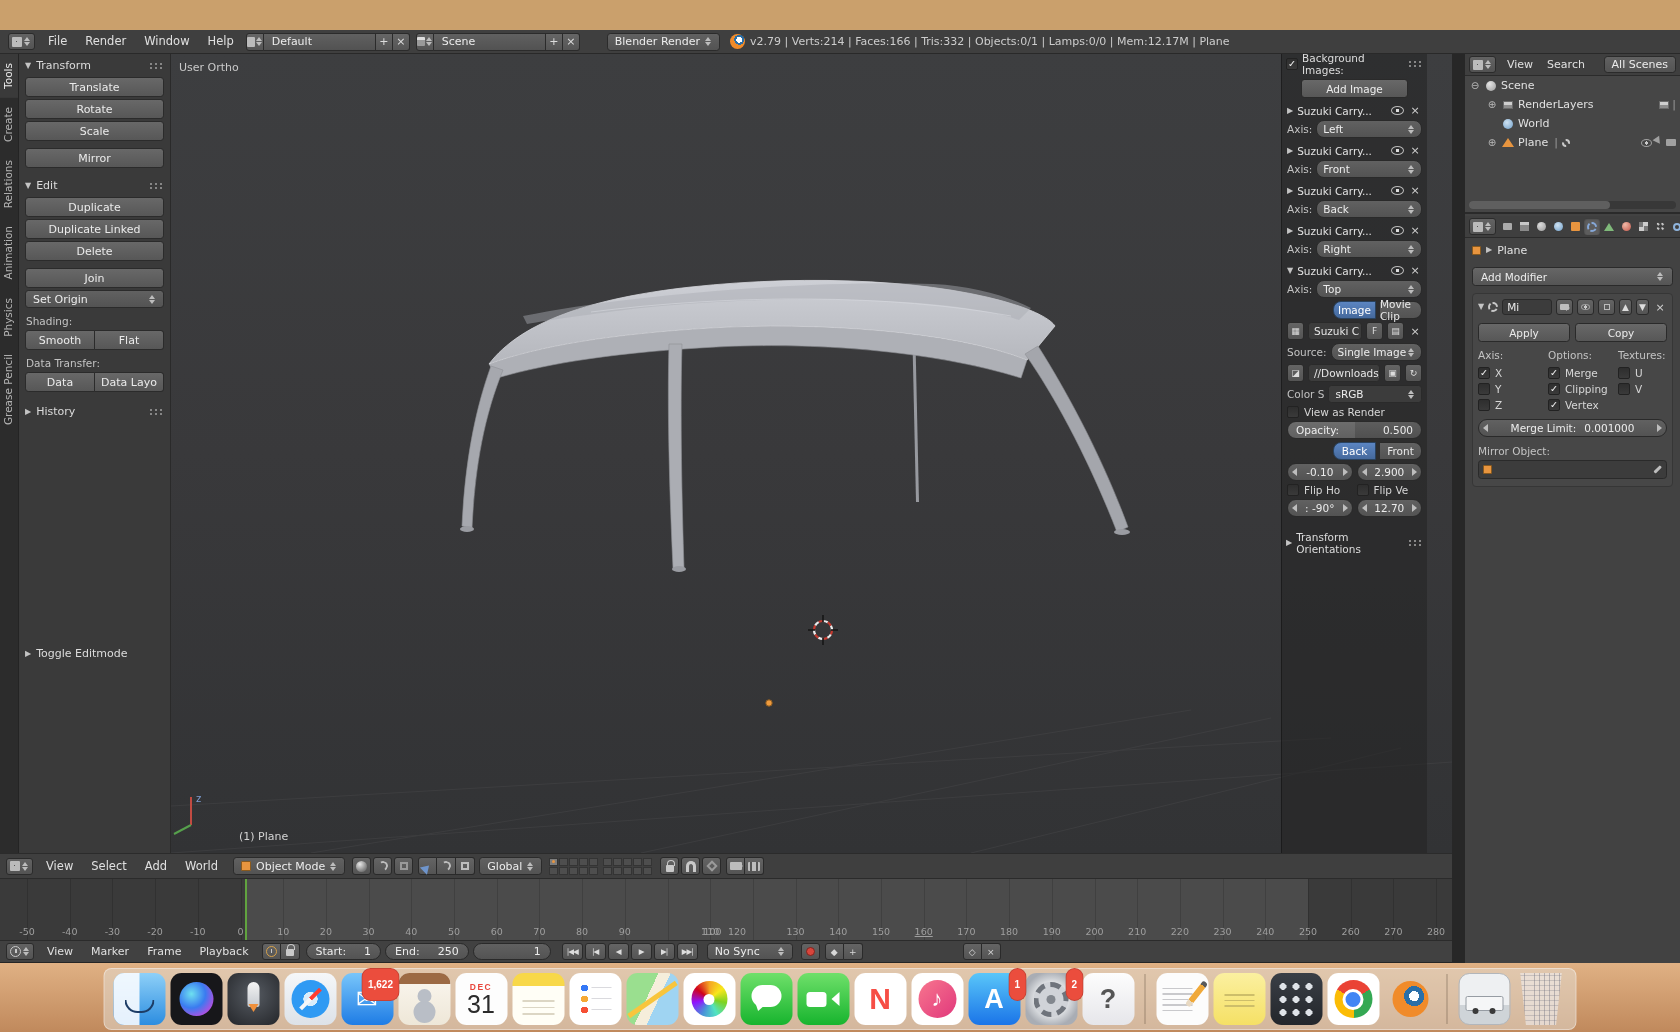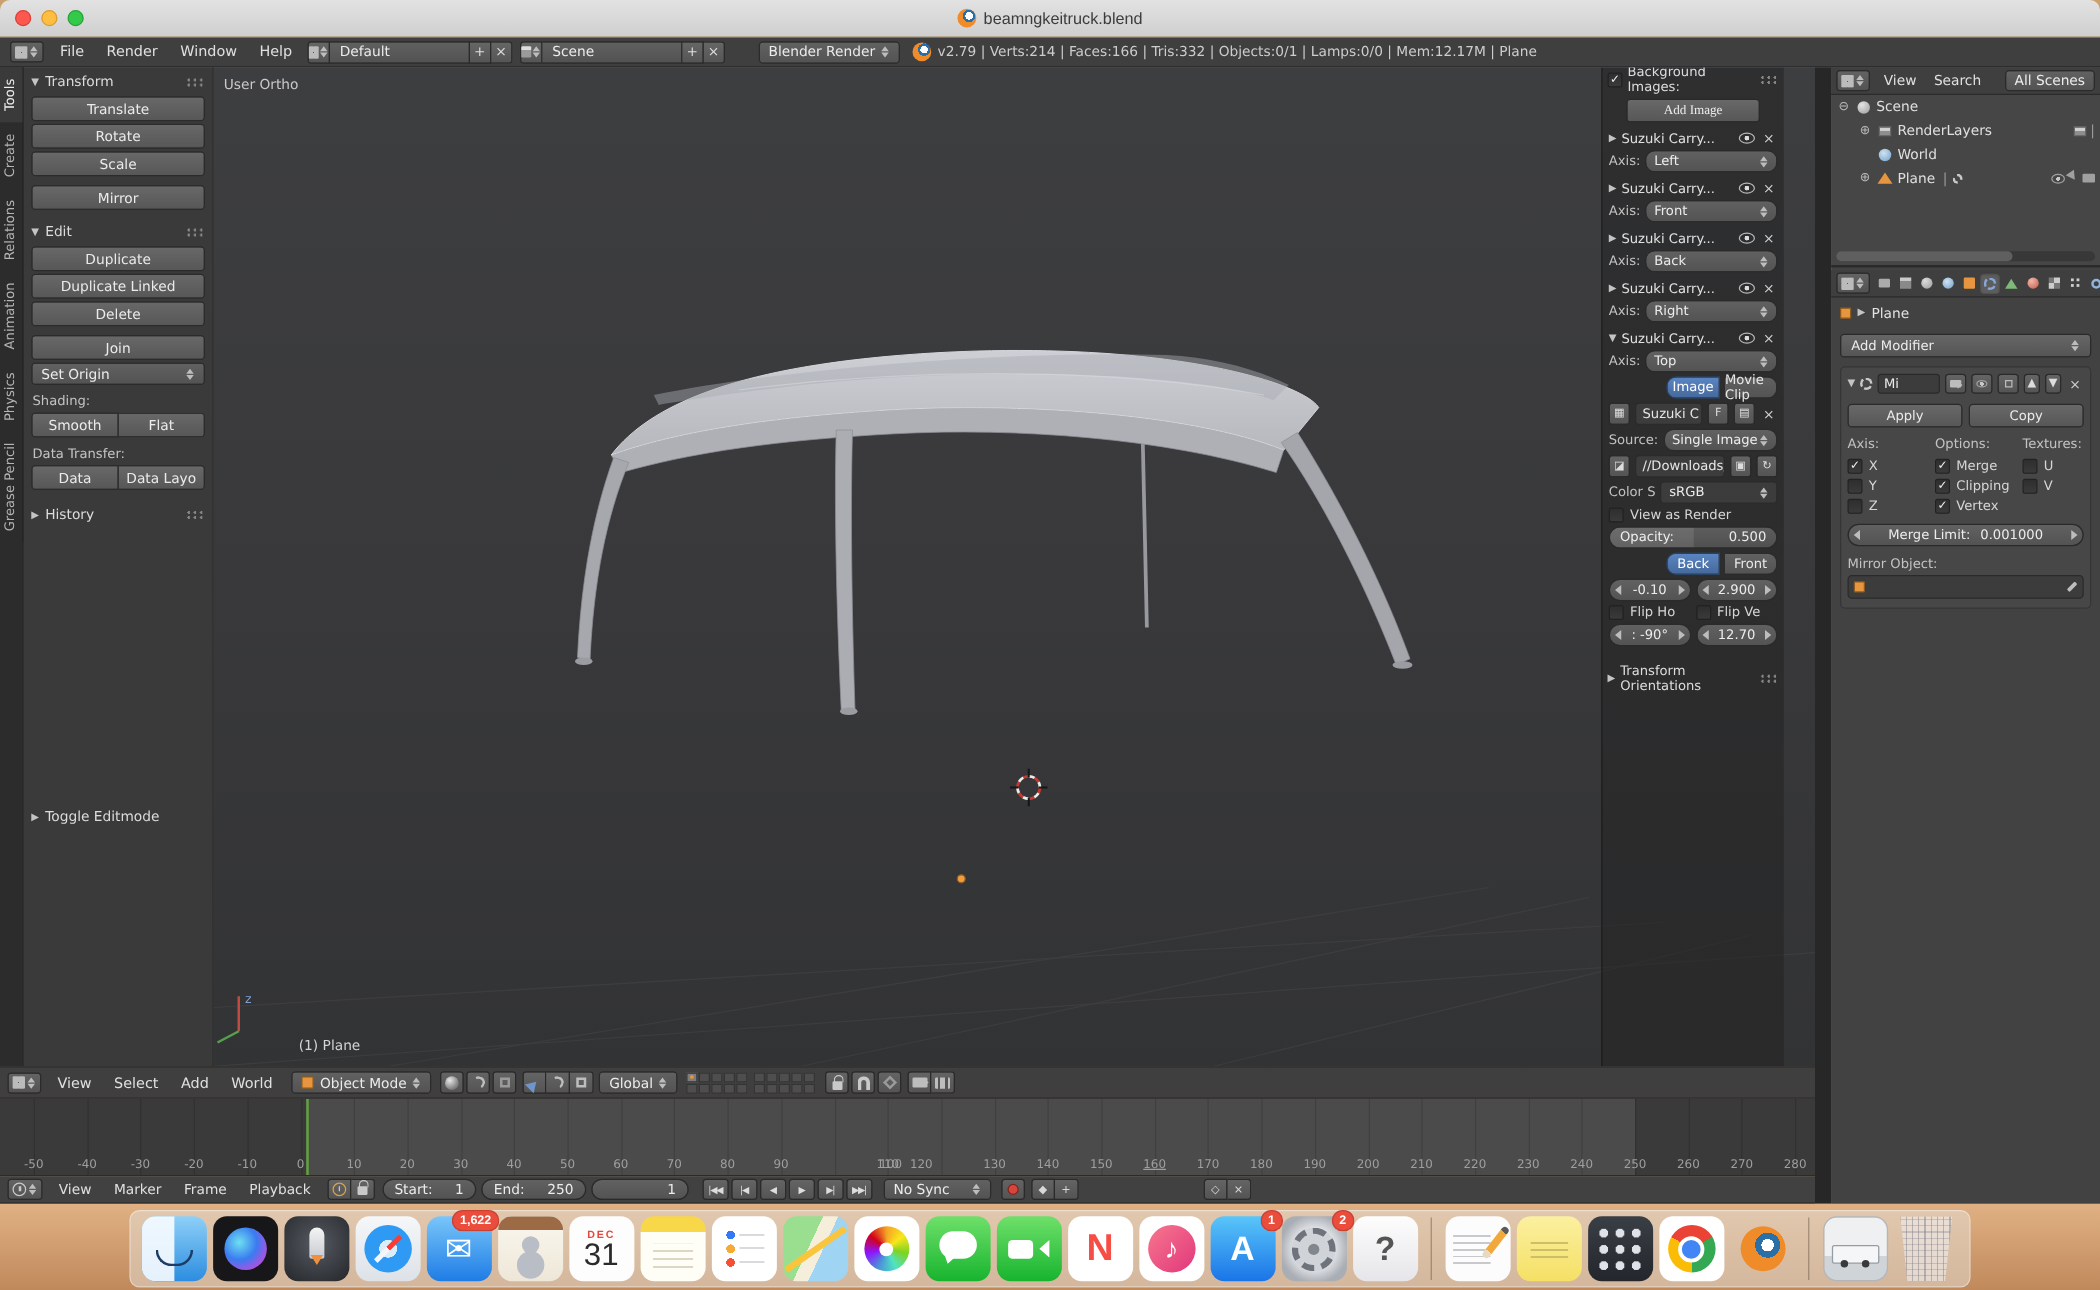--- a/index.html
+++ b/index.html
@@ -73,21 +73,21 @@
   .scene{position:absolute;inset:0;}
   .vp-label{position:absolute;font-size:11px;color:#c9c9c9;}
   .obj-label{position:absolute;font-size:11px;color:#d4d4d4;}
 
   
   .npanel{position:absolute;top:0;bottom:0;right:25px;width:146px;background:rgba(36,36,36,.58);
     border-left:1px solid rgba(0,0,0,.35);padding:0 5px;color:#d8d8d8;font-size:10.5px;}
   .np-row{display:flex;align-items:center;gap:4px;margin:3px 0;}
   .np-head{display:flex;align-items:center;gap:4px;margin:-4px -1px 2px -1px;padding-top:2px;color:#ddd;}
   .npbtn{height:19px;background:linear-gradient(#686868,#575757);border:1px solid #2a2a2a;border-radius:3.5px;
-    display:flex;align-items:center;justify-content:center;color:#ececec;flex:1;font-family:Liberation Serif, serif;}
+    display:flex;align-items:center;justify-content:center;color:#ececec;flex:1;}
   .npx{width:14px;flex:none;color:#cfcfcf;text-align:center;font-size:11px;}
   .np-entry{margin-top:6px;}
   .np-name{flex:1;color:#e2e2e2;white-space:nowrap;overflow:hidden;}
   .eye{width:13px;height:9px;flex:none;border:1px solid #b9b9b9;border-radius:50%;
     background:radial-gradient(circle 2px at center,#ddd 1.8px,transparent 2px);}
   .np-lbl{color:#c2c2c2;flex:none;}
   .npdd{flex:1;height:18px;background:linear-gradient(#616161,#535353);border:1px solid #2a2a2a;border-radius:8px;
     display:flex;align-items:center;justify-content:space-between;padding:0 6px;color:#ececec;}
   .npdd.dark{background:#3c3c3c;border-radius:3.5px;}
   .seg{display:flex;flex:1;}
@@ -215,21 +215,21 @@
   
   .desktop{position:absolute;left:0;top:963px;width:1680px;height:69px;background:linear-gradient(#e0b184,#c0895c);}
   .dock{position:absolute;left:50%;transform:translateX(-50%);bottom:2px;height:62px;
     background:rgba(228,220,210,.55);border:1px solid rgba(255,255,255,.4);border-radius:8px;
     display:flex;align-items:center;padding:0 6px;}
   .dock-item{width:52px;height:52px;position:relative;margin:0 2.5px;flex:none;}
   .di-inner{position:absolute;inset:0;border-radius:11px;display:flex;align-items:center;justify-content:center;
     font:700 24px "Liberation Sans",sans-serif;color:#fff;overflow:hidden;}
   .di-inner::before,.di-inner::after{position:absolute;}
   .dock-sep{width:1px;height:50px;background:rgba(70,55,40,.4);margin:0 8px;flex:none;}
-  .badge{position:absolute;top:-5px;right:-6px;min-width:17px;height:17px;padding:0 5px;border-radius:9px;
+  .badge{position:absolute;top:-5px;right:-6px;min-width:17px;height:33px;padding:0 5px;border-radius:9px;
     background:#eb4d3d;border:1px solid rgba(0,0,0,.15);color:#fff;font:700 10px "Liberation Sans",sans-serif;
     display:flex;align-items:center;justify-content:center;z-index:2;}
   .di-finder .di-inner{background:linear-gradient(180deg,#8ed0f8,#2c8de0);}
   .di-finder .di-inner::before{content:"";left:0;top:0;bottom:0;width:50%;background:rgba(250,252,255,.9);}
   .di-finder .di-inner::after{content:"";width:26px;height:11px;border:2.5px solid #1d3d66;border-top:none;border-radius:0 0 13px 13px;bottom:12px;}
   .di-siri .di-inner{background:#17171a;}
   .di-siri .di-inner::before{content:"";width:34px;height:34px;border-radius:50%;
     background:radial-gradient(circle at 35% 35%,#6ee0f0,#3a7bf0 45%,#b44fe0 78%,#17171a);}
   .di-launchpad .di-inner{background:radial-gradient(circle at 50% 42%,#565b62,#24262a);}
   .di-launchpad .di-inner::before{content:"";width:12px;height:25px;background:linear-gradient(#f4f4f4,#c6cad0);border-radius:6px 6px 2px 2px;top:9px;}
@@ -299,31 +299,20 @@
   .di-trash .di-inner{border-radius:4px;background:rgba(242,242,246,.55);
     clip-path:polygon(10% 0,90% 0,79% 100%,21% 100%);
     background-image:repeating-linear-gradient(90deg,transparent 0 4px,rgba(120,120,132,.45) 4px 5px),
       repeating-linear-gradient(0deg,transparent 0 4px,rgba(120,120,132,.3) 4px 5px);}
 </style>
 </head>
 <body>
 
 <div id="screen">
 
-  <div class="titlebar">
-    <div class="traffic">
-      <span class="tl red"></span>
-      <span class="tl yellow"></span>
-      <span class="tl green"></span>
-    </div>
-    <div class="title-wrap">
-      <span class="doc-icon"></span>
-      <span class="title">beamngkeitruck.blend</span>
-    </div>
-  </div>
 
   <div class="bheader bbar">
     <span class="edbtn">
         <span class="grid4"></span>
         <span class="updn"></span>
       </span>
     <span class="menu">File</span>
     <span class="menu">Render</span>
     <span class="menu">Window</span>
     <span class="menu">Help</span>

